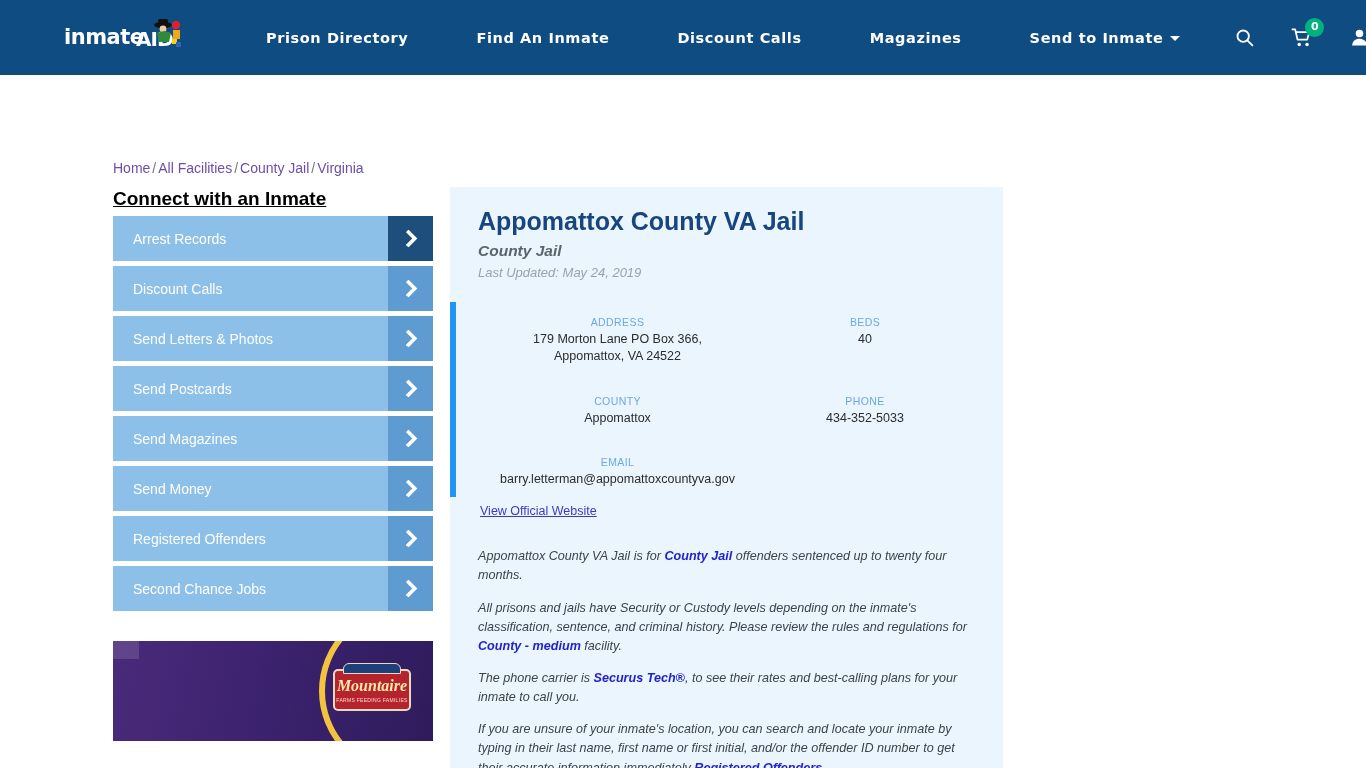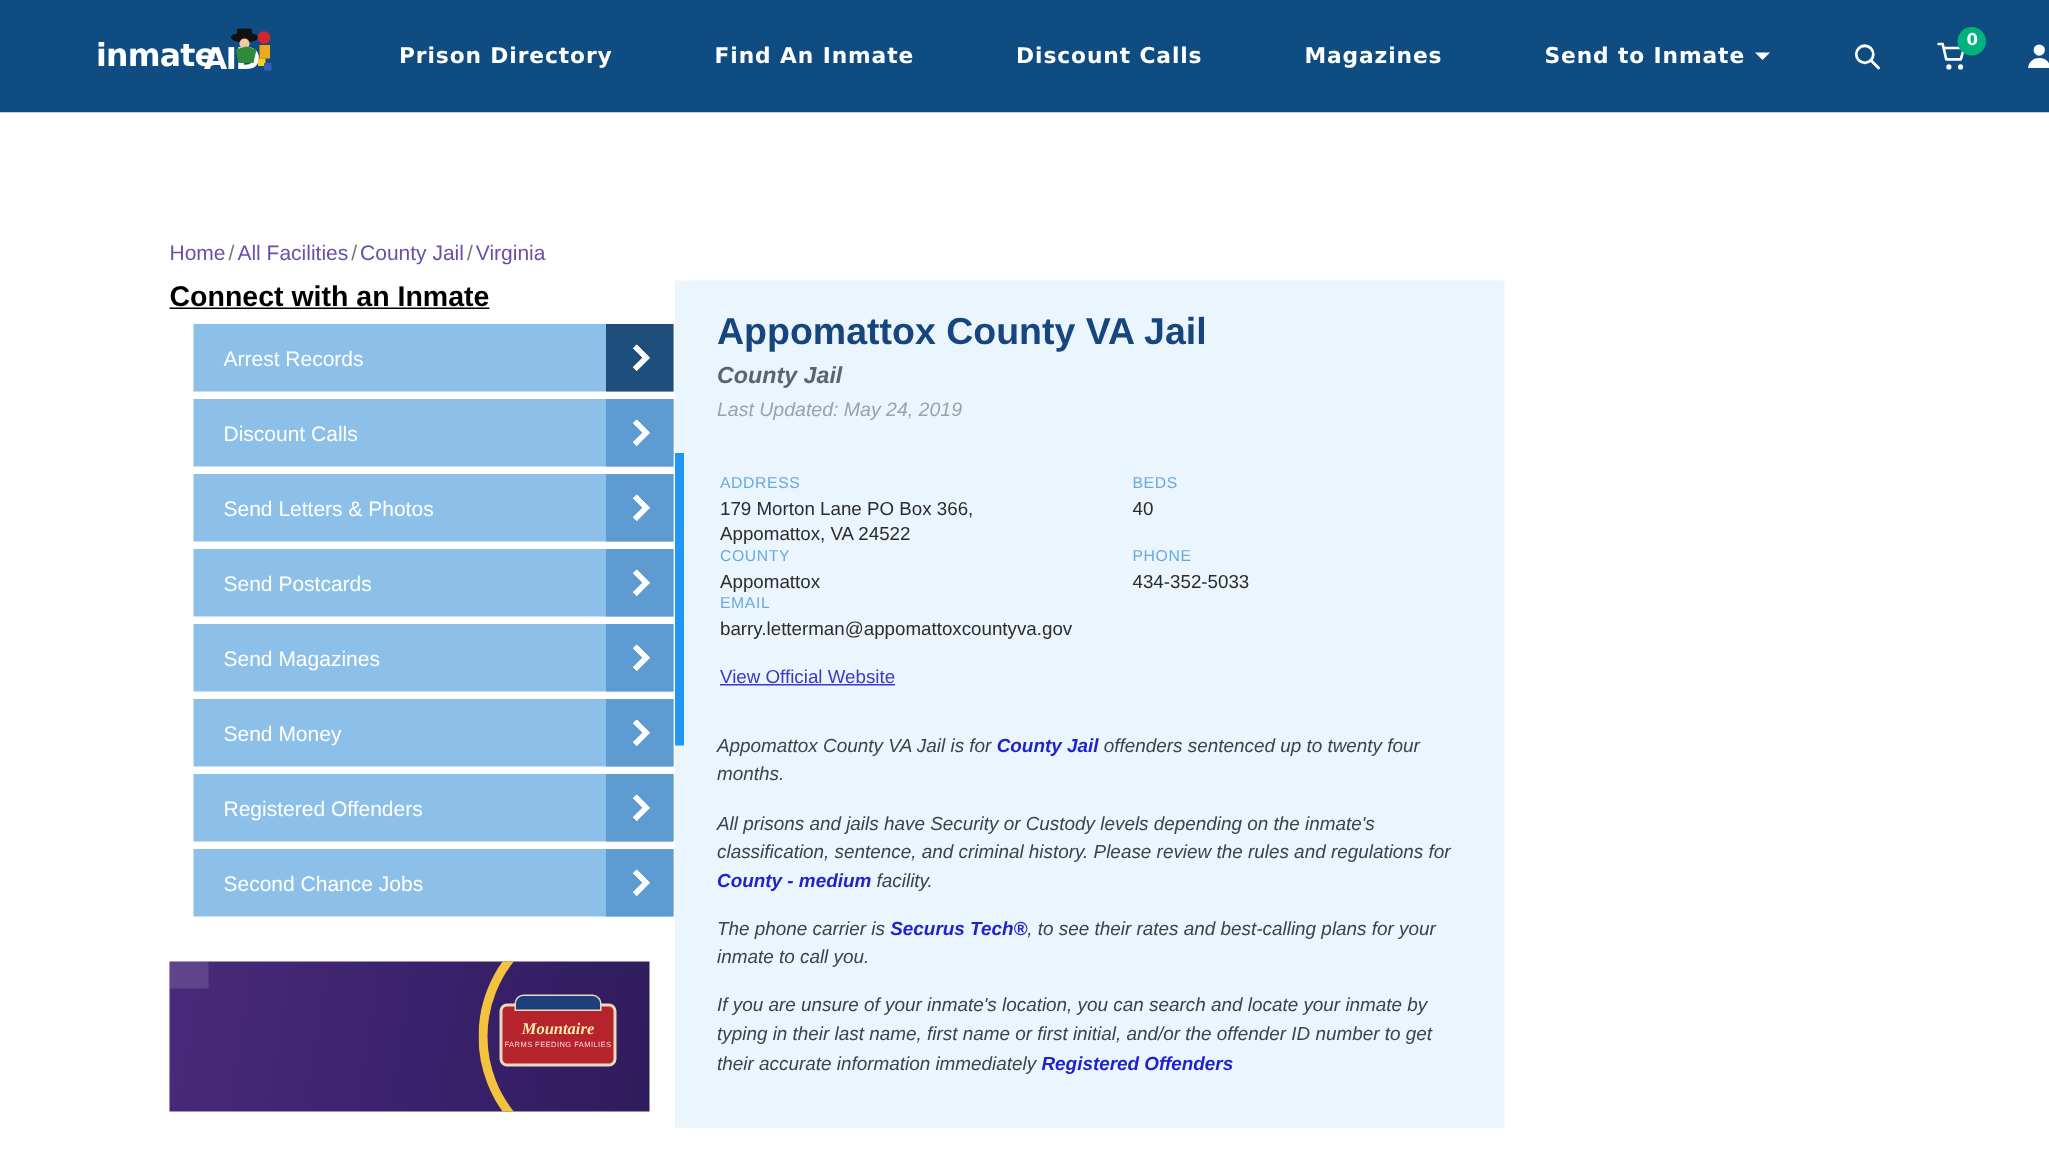--- a/index.html
+++ b/index.html
@@ -131,21 +131,21 @@
     font-size: 19px;
     font-weight: bold;
     color: #000000;
     text-decoration: underline;
     font-family: "Liberation Sans", sans-serif;
   }
 
   
   .sidebar {
     position: absolute;
-    left: 129px; top: 141px;
+    left: 113px; top: 141px;
     width: 320px;
   }
   .side-item {
     position: relative;
     height: 45px;
     background: #8cc0e8;
     margin-bottom: 5px;
     display: flex;
     align-items: center;
     cursor: pointer;
@@ -217,21 +217,21 @@
     flex-direction: column;
     align-items: center;
     justify-content: center;
   }
   .ad-logo-top {
     position:absolute; top:-8px; left:8px;
     width: 58px; height: 11px;
     background:#1f3f7a; border-radius: 6px 6px 0 0;
     border:1px solid #e8dcc0;
   }
-  .ad-logo-name { color:#ffe9a8; font-size:11px; font-weight:bold; font-style:italic; font-family:"Liberation Serif", serif; }
+  .ad-logo-name { color:#ffe9a8; font-size:16px; font-weight:bold; font-style:italic; font-family:"Liberation Serif", serif; }
   .ad-logo-sub { color:#ffd9d9; font-size:5px; letter-spacing:0.3px; margin-top:2px; }
 
   
   .main {
     position: absolute;
     left: 450px; top: 112px;
     width: 553px;
     background: #eaf5fd;
     min-height: 540px;
   }
@@ -266,21 +266,22 @@
   }
   .info-bar {
     position: absolute;
     left: 0; top: 0;
     width: 6px; height: 195px;
     background: #2196f3;
   }
   .info-grid {
     display: grid;
     grid-template-columns: 275px 1fr;
-    row-gap: 0;
+    row-gap: 30px;
+    text-align: center;
   }
   .info-label {
     font-size: 10.5px;
     color: #6aa9e0;
     letter-spacing: 0.4px;
     margin-bottom: 3px;
     font-family: "Liberation Sans", sans-serif;
   }
   .info-value {
     font-size: 12.5px;

